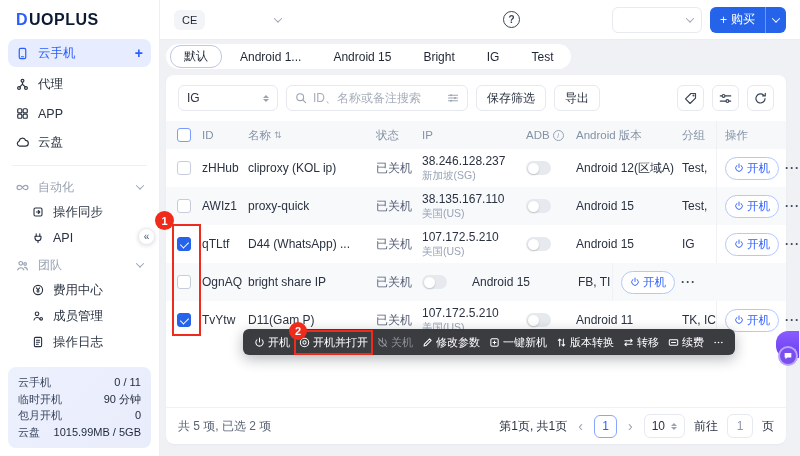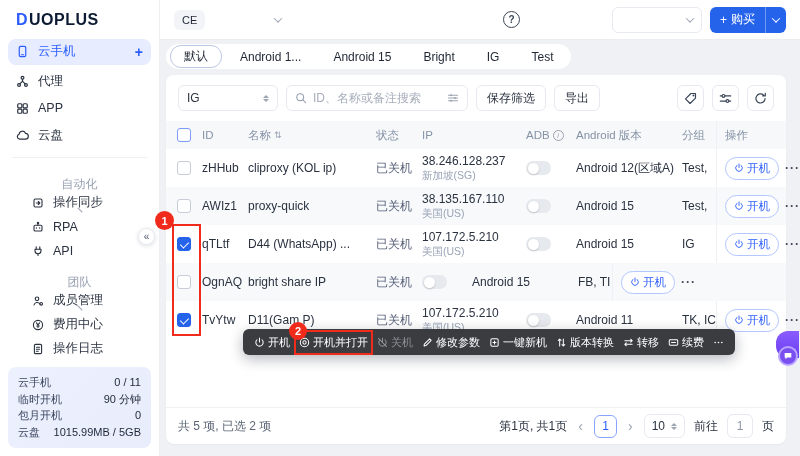--- a/index.html
+++ b/index.html
@@ -11,21 +11,21 @@
   
   .sidebar { width:160px; background:#fff; border-right:1px solid #edeff3; display:flex; flex-direction:column; padding:9px 8px 8px; position:relative; z-index:10; }
   .logo { display:flex; align-items:center; gap:1px; padding:2px 8px 10px; font-weight:bold; font-size:16px; letter-spacing:.5px; }
   .logo .d { color:#2b5cff; }
   .logo .rest { color:#0c1b33; }
   .nav-item { display:flex; align-items:center; gap:9px; height:27px; padding:0 8px; border-radius:8px; font-size:12.5px; color:#2a3240; margin-bottom:2px; cursor:pointer; }
   .nav-item.active { background:#e7edff; color:#2b5cff; height:28px; margin-bottom:4px; }
   .nav-item .grow { flex:1; }
   .plus { font-size:14px; color:#2b5cff; font-weight:bold; }
   .divider { height:1px; background:#eef0f4; margin:7px 4px; }
-  .group-head { display:flex; align-items:center; gap:9px; height:24px; padding:0 8px; font-size:12px; color:#9aa3b3; margin-top:2px;flex-direction:column; }
+  .group-head { display:flex; align-items:center; gap:9px; height:24px; padding:0 8px; font-size:12px; color:#9aa3b3; margin-top:2px; }
   .group-head .grow { flex:1; }
   .chv { width:6px; height:6px; border-right:1.4px solid #9aa3b3; border-bottom:1.4px solid #9aa3b3; transform:rotate(45deg) translate(-1px,-1px); display:inline-block; }
   .child { display:flex; align-items:center; gap:9px; height:26px; padding:0 8px 0 24px; font-size:12.5px; color:#2a3240; cursor:pointer; }
   .side-bottom { margin-top:auto; }
   .invite { display:flex; align-items:center; gap:6px; height:21px; padding:0 8px; border-radius:6px; background:linear-gradient(90deg,#fff6e8,#ffefd4); font-size:11px; color:#6e4a16; cursor:pointer; }
   .coin { width:12px; height:12px; border-radius:50%; background:radial-gradient(circle at 35% 35%,#ffd257,#f5a623); border:1px solid #e0941c; box-shadow:inset 0 0 0 1.5px #ffe3a0; }
   .invite .grow { flex:1; }
   .invite .arr { color:#3a4354; font-size:12px; }
   .stats { margin-top:6px; background:linear-gradient(135deg,#edf1fe,#e9ecfb); border-radius:8px; padding:7px 10px 8px; }
   .stat-row { display:flex; justify-content:space-between; font-size:11px; line-height:16.5px; color:#3a455e; }
@@ -185,61 +185,51 @@
     </div>
     <div class="child">
       <svg class="si" width="12" height="12" viewBox="0 0 12 12">
           <rect x="2" y="2" width="8" height="8" rx="1.4"></rect>
           <path d="M4.4 6h3.2M6.3 4.5L7.8 6 6.3 7.5"></path>
         </svg>
       <span>操作同步</span>
     </div>
     <div class="child">
       <svg class="si" width="12" height="12" viewBox="0 0 12 12">
-          <rect x="2" y="4.2" width="8" height="5.8" rx="1.3"></rect>
-          <path d="M6 4.2V2.6"></path>
-          <circle cx="6" cy="2" r=".7"></circle>
-          <circle class="f" cx="4.4" cy="7" r=".7"></circle>
-          <circle class="f" cx="7.6" cy="7" r=".7"></circle>
-        </svg>
-      <span>RPA</span>
-    </div>
-    <div class="child">
-      <svg class="si" width="12" height="12" viewBox="0 0 12 12">
           <path d="M4.2 1.8v2.4M7.8 1.8v2.4"></path>
           <path d="M3 4.2h6v1.6a3 3 0 0 1-6 0z"></path>
           <path d="M6 8.8v1.6"></path>
         </svg>
       <span>API</span>
     </div>
 
     <div class="group-head">
       <svg class="si" width="13" height="13" viewBox="0 0 12 12">
           <circle cx="4.4" cy="4" r="1.7"></circle>
           <circle cx="8.4" cy="4.6" r="1.2"></circle>
           <path d="M1.6 10a3 3 0 0 1 5.6 0M8 7.8a2.5 2.5 0 0 1 2.5 2.2"></path>
         </svg>
       <span>团队</span>
       <span class="grow"></span>
         <span class="chv"></span>
     </div>
     <div class="child">
       <svg class="si" width="12" height="12" viewBox="0 0 12 12">
+          <circle cx="6" cy="6" r="4.6"></circle>
+          <path d="M4.4 3.9L6 5.9l1.6-2M6 5.9v2.6M4.7 7h2.6"></path>
+        </svg>
+      <span>费用中心</span>
+    </div>
+    <div class="child">
+      <svg class="si" width="12" height="12" viewBox="0 0 12 12">
           <circle cx="5" cy="3.8" r="1.8"></circle>
           <path d="M2 10a3.2 3.2 0 0 1 6-.7"></path>
           <circle cx="9.2" cy="8.8" r="1.3"></circle>
         </svg>
       <span>成员管理</span>
-    </div>
-    <div class="child">
-      <svg class="si" width="12" height="12" viewBox="0 0 12 12">
-          <circle cx="6" cy="6" r="4.6"></circle>
-          <path d="M4.4 3.9L6 5.9l1.6-2M6 5.9v2.6M4.7 7h2.6"></path>
-        </svg>
-      <span>费用中心</span>
     </div>
     <div class="child">
       <svg class="si" width="12" height="12" viewBox="0 0 12 12">
           <rect x="2.4" y="1.4" width="7.2" height="9.2" rx="1.2"></rect>
           <path d="M4.4 4.2h3.2M4.4 6.2h3.2M4.4 8.2h1.8"></path>
         </svg>
       <span>操作日志</span>
     </div>
 
     <div class="side-bottom">

